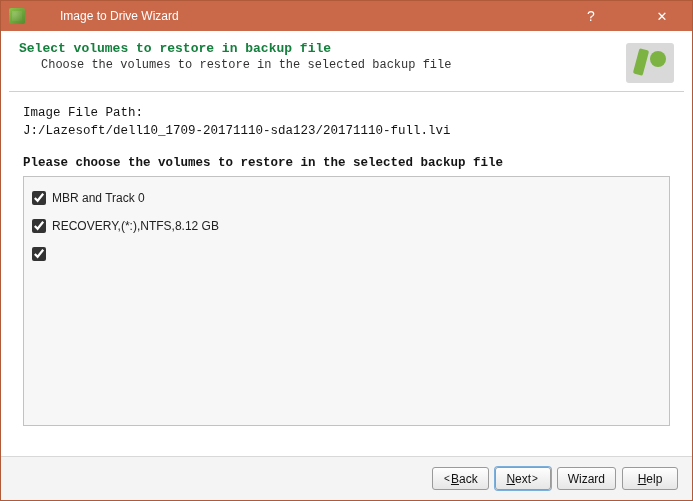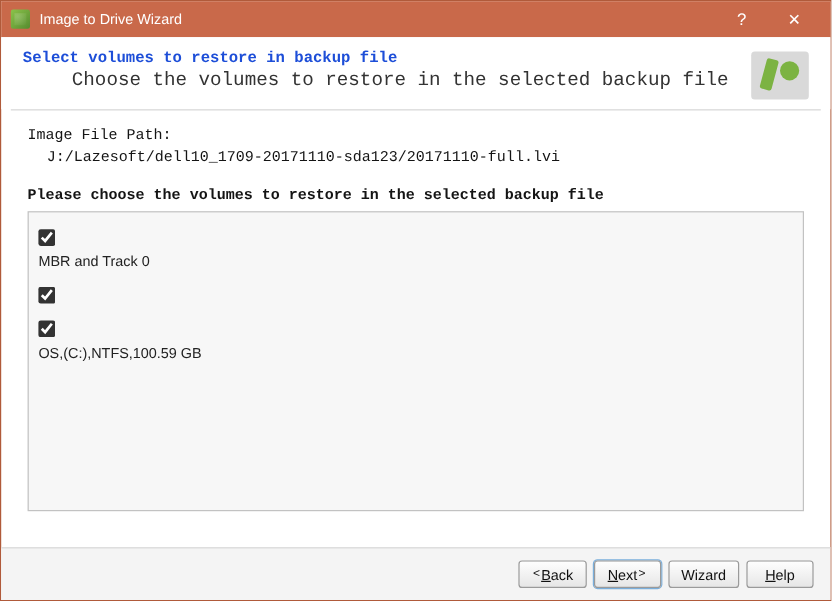--- a/index.html
+++ b/index.html
@@ -20,20 +20,21 @@
     flex-direction: column;
   }
   .titlebar {
     background: #c9694a;
     color: #fff;
     height: 30px;
     display: flex;
     align-items: center;
     padding: 0 8px;
     font-size: 12px;
+    gap: 27px;
   }
   .titlebar .app-icon {
     width: 16px; height: 16px;
     margin-right: 8px;
     background: linear-gradient(135deg,#8bc34a,#558b2f);
     border-radius: 2px;
     position: relative;
   }
   .titlebar .app-icon::after{
     content:"";position:absolute;left:3px;top:3px;width:10px;height:10px;
@@ -52,28 +53,27 @@
     display:flex;
     padding: 10px 18px 8px 18px;
     background:#fff;
     position:relative;
   }
   .header .text { flex:1; }
   .header h1 {
     font-size: 13px;
     font-family: "MS Gothic","Courier New",monospace;
     font-weight: bold;
-    color:#1d4ed8;
+    color:#15803d;
   }
   .header p {
-    font-size: 16px;
+    font-size: 12px;
     font-family: "MS Gothic","Courier New",monospace;
     margin: 2px 0 0 22px;
     color:#333;
-    text-align:center;
   }
   .header-icon {
     width:48px;height:40px;
     background:#d9d9d9;
     border-radius:3px;
     position:relative;
     margin-top:2px;
   }
   .header-icon::before{
     content:"";position:absolute;left:10px;top:6px;width:10px;height:26px;
@@ -86,36 +86,35 @@
   .hr { height:1px;background:#d0d0d0;margin:0 8px; }
   .content {
     flex:1;
     padding: 14px 22px 8px 22px;
     font-family: "MS Gothic","Courier New",monospace;
     font-size: 12.5px;
     color:#141414;
     overflow:auto;
   }
   .label-strong { font-weight: normal; margin-bottom:4px;}
-  .path-val { margin-bottom: 18px; margin-left: 16px;}
+  .path-val { margin-bottom: 18px;}
   .instruct { font-weight: bold; margin-bottom:6px;}
   .volume-box {
     border:1px solid #c2c2c2;
     background:#f7f7f7;
     padding: 10px 8px;
     height: 250px;
   }
   .vol-row {
-    display:flex;align-items:flex-start;
+    display:flex;align-items:flex-end;
     gap:6px;
     margin: 4px 0 14px 0;
     font-family: "Segoe UI", Tahoma, sans-serif;
     font-size:12px;
     color:#222;
-    flex-direction:column;
   }
   .vol-row input[type=checkbox]{
     width:14px;height:14px;
     accent-color:#333;
   }
   .footer {
     background:#f4f4f4;
     border-top:1px solid #d8d8d8;
     padding: 10px 14px;
     display:flex;
@@ -165,24 +164,24 @@
 
     <div class="instruct">Please choose the volumes to restore in the selected backup file</div>
 
     <div class="volume-box">
       <label class="vol-row">
         <input type="checkbox" checked="" style="">
         <span>MBR and Track 0</span>
       </label>
       <label class="vol-row">
         <input type="checkbox" checked="" style="">
+        <span>RECOVERY,(*:),NTFS,8.12 GB</span>
       </label>
       <label class="vol-row">
         <input type="checkbox" checked="" style="">
-        <span>OS,(C:),NTFS,100.59 GB</span>
       </label>
     </div>
   </div>
 
   <div class="footer">
     <div class="btn">
       <span class="chev">&lt;</span>
       <span><span class="u">B</span><span>ack</span></span>
     </div>
     <div class="btn next">

